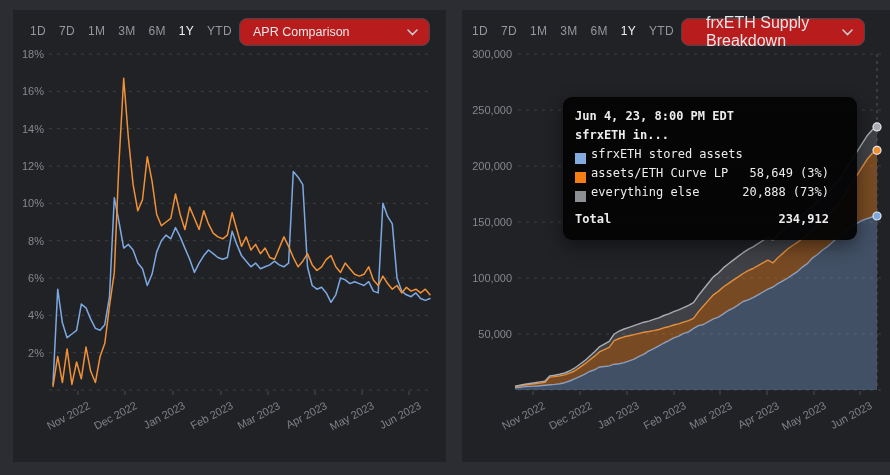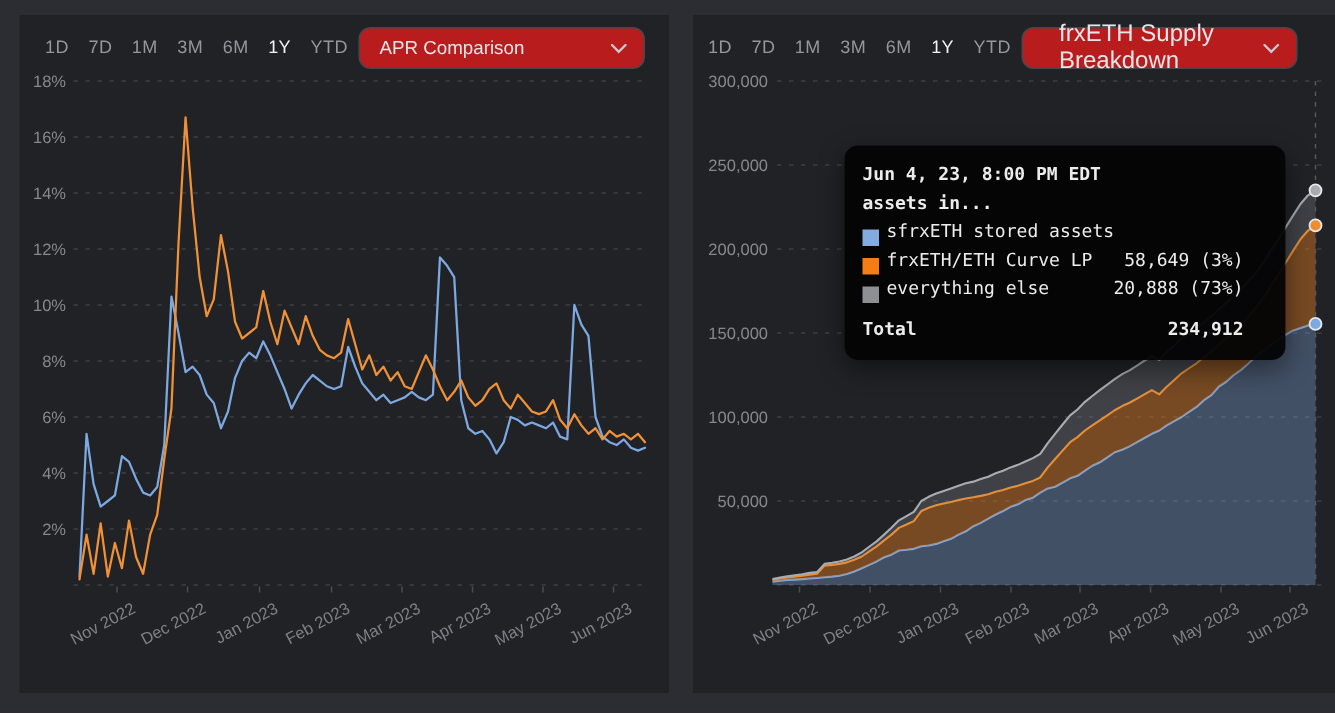--- a/index.html
+++ b/index.html
@@ -150,28 +150,28 @@
         <path d="M53.0,376.1L58.0,375.1L62.9,374.2L67.9,373.5L72.8,372.8L77.8,371.9L82.8,371.3L87.7,365.9L92.7,365.2L97.6,364.3L102.6,363.0L107.5,361.0L112.5,358.2L117.5,354.5L122.4,350.9L127.4,346.4L132.3,341.9L137.3,336.9L142.3,334.1L147.2,331.3L152.2,324.0L157.1,321.2L162.1,319.0L167.1,317.3L172.0,315.6L177.0,313.9L181.9,312.2L186.9,311.1L191.8,309.4L196.8,307.8L201.8,305.5L206.7,303.8L211.7,301.6L216.6,299.9L221.6,297.7L226.6,295.4L231.5,292.6L236.5,285.4L241.4,279.2L246.4,273.0L251.4,266.9L256.3,263.0L261.3,257.9L266.2,254.0L271.2,250.1L276.2,246.4L281.1,242.7L286.1,239.4L291.0,236.9L296.0,233.7L300.9,230.5L305.9,227.5L310.9,230.0L315.8,224.9L320.8,220.3L325.7,215.7L330.7,212.2L335.7,208.8L340.6,204.7L345.6,200.8L350.5,196.3L355.5,191.8L360.5,187.4L365.4,182.9L370.4,177.3L375.3,171.7L380.3,165.0L385.2,157.1L390.2,149.3L395.2,141.4L400.1,133.6L405.1,125.8L410.0,120.2L415.0,116.9L415.0,140.3L410.0,143.7L405.1,149.3L400.1,157.1L395.2,165.0L390.2,172.8L385.2,180.6L380.3,188.5L375.3,195.2L370.4,200.8L365.4,206.4L360.5,210.9L355.5,215.4L350.5,219.8L345.6,224.3L340.6,228.2L335.7,232.2L330.7,235.5L325.7,238.9L320.8,243.4L315.8,247.8L310.9,252.9L305.9,250.1L300.9,252.9L296.0,255.7L291.0,258.5L286.1,260.7L281.1,263.5L276.2,266.9L271.2,270.2L266.2,273.6L261.3,277.0L256.3,281.4L251.4,284.8L246.4,290.4L241.4,296.0L236.5,301.6L231.5,308.3L226.6,310.6L221.6,312.2L216.6,313.9L211.7,315.0L206.7,316.7L201.8,317.8L196.8,319.5L191.8,320.6L186.9,321.5L181.9,322.3L177.0,323.4L172.0,324.6L167.1,325.7L162.1,326.8L157.1,328.5L152.2,330.7L147.2,337.4L142.3,339.7L137.3,341.9L132.3,346.4L127.4,350.3L122.4,354.2L117.5,357.6L112.5,361.0L107.5,363.2L102.6,364.9L97.6,365.9L92.7,366.6L87.7,367.1L82.8,372.4L77.8,373.1L72.8,373.8L67.9,374.4L62.9,375.0L58.0,375.7L53.0,376.6Z" fill="rgba(150,155,162,0.26)" stroke="none"></path>
         <path d="M53.0,376.1L58.0,375.1L62.9,374.2L67.9,373.5L72.8,372.8L77.8,371.9L82.8,371.3L87.7,365.9L92.7,365.2L97.6,364.3L102.6,363.0L107.5,361.0L112.5,358.2L117.5,354.5L122.4,350.9L127.4,346.4L132.3,341.9L137.3,336.9L142.3,334.1L147.2,331.3L152.2,324.0L157.1,321.2L162.1,319.0L167.1,317.3L172.0,315.6L177.0,313.9L181.9,312.2L186.9,311.1L191.8,309.4L196.8,307.8L201.8,305.5L206.7,303.8L211.7,301.6L216.6,299.9L221.6,297.7L226.6,295.4L231.5,292.6L236.5,285.4L241.4,279.2L246.4,273.0L251.4,266.9L256.3,263.0L261.3,257.9L266.2,254.0L271.2,250.1L276.2,246.4L281.1,242.7L286.1,239.4L291.0,236.9L296.0,233.7L300.9,230.5L305.9,227.5L310.9,230.0L315.8,224.9L320.8,220.3L325.7,215.7L330.7,212.2L335.7,208.8L340.6,204.7L345.6,200.8L350.5,196.3L355.5,191.8L360.5,187.4L365.4,182.9L370.4,177.3L375.3,171.7L380.3,165.0L385.2,157.1L390.2,149.3L395.2,141.4L400.1,133.6L405.1,125.8L410.0,120.2L415.0,116.9" fill="none" stroke="#a8acb2" stroke-width="1.4" stroke-linejoin="round"></path>
         <line x1="415" y1="44" x2="415" y2="380" stroke="#55575d" stroke-width="1" stroke-dasharray="3 4"></line>
         <circle cx="415" cy="205.98000000000002" r="4" fill="#7da9e2" stroke="#e6e9ed" stroke-width="1.2"></circle>
         <circle cx="415" cy="140.29312000000002" r="4" fill="#ef8e2e" stroke="#e6e9ed" stroke-width="1.2"></circle>
         <circle cx="415" cy="116.89856000000003" r="4" fill="#a8acb2" stroke="#e6e9ed" stroke-width="1.2"></circle>
       </svg>
 
     <div class="tooltip">
       <div class="tt-title">Jun 4, 23, 8:00 PM EDT</div>
-      <div class="tt-title">assets in...</div>
+      <div class="tt-title">sfrxETH in...</div>
       <div class="tt-row">
         <span class="sq" style="background: rgb(132, 171, 223);"></span>
         <span class="tt-label">sfrxETH stored assets</span>
       </div>
       <div class="tt-row">
         <span class="sq" style="background: rgb(244, 125, 21);"></span>
-        <span class="tt-label">frxETH/ETH Curve LP</span>
+        <span class="tt-label">assets/ETH Curve LP</span>
         <span class="tt-val">58,649 (3%)</span>
       </div>
       <div class="tt-row">
         <span class="sq" style="background: rgb(140, 143, 147);"></span>
         <span class="tt-label">everything else</span>
         <span class="tt-val">20,888 (73%)</span>
       </div>
       <div class="tt-total">
         <span>Total</span>
         <span class="tt-val">234,912</span>

